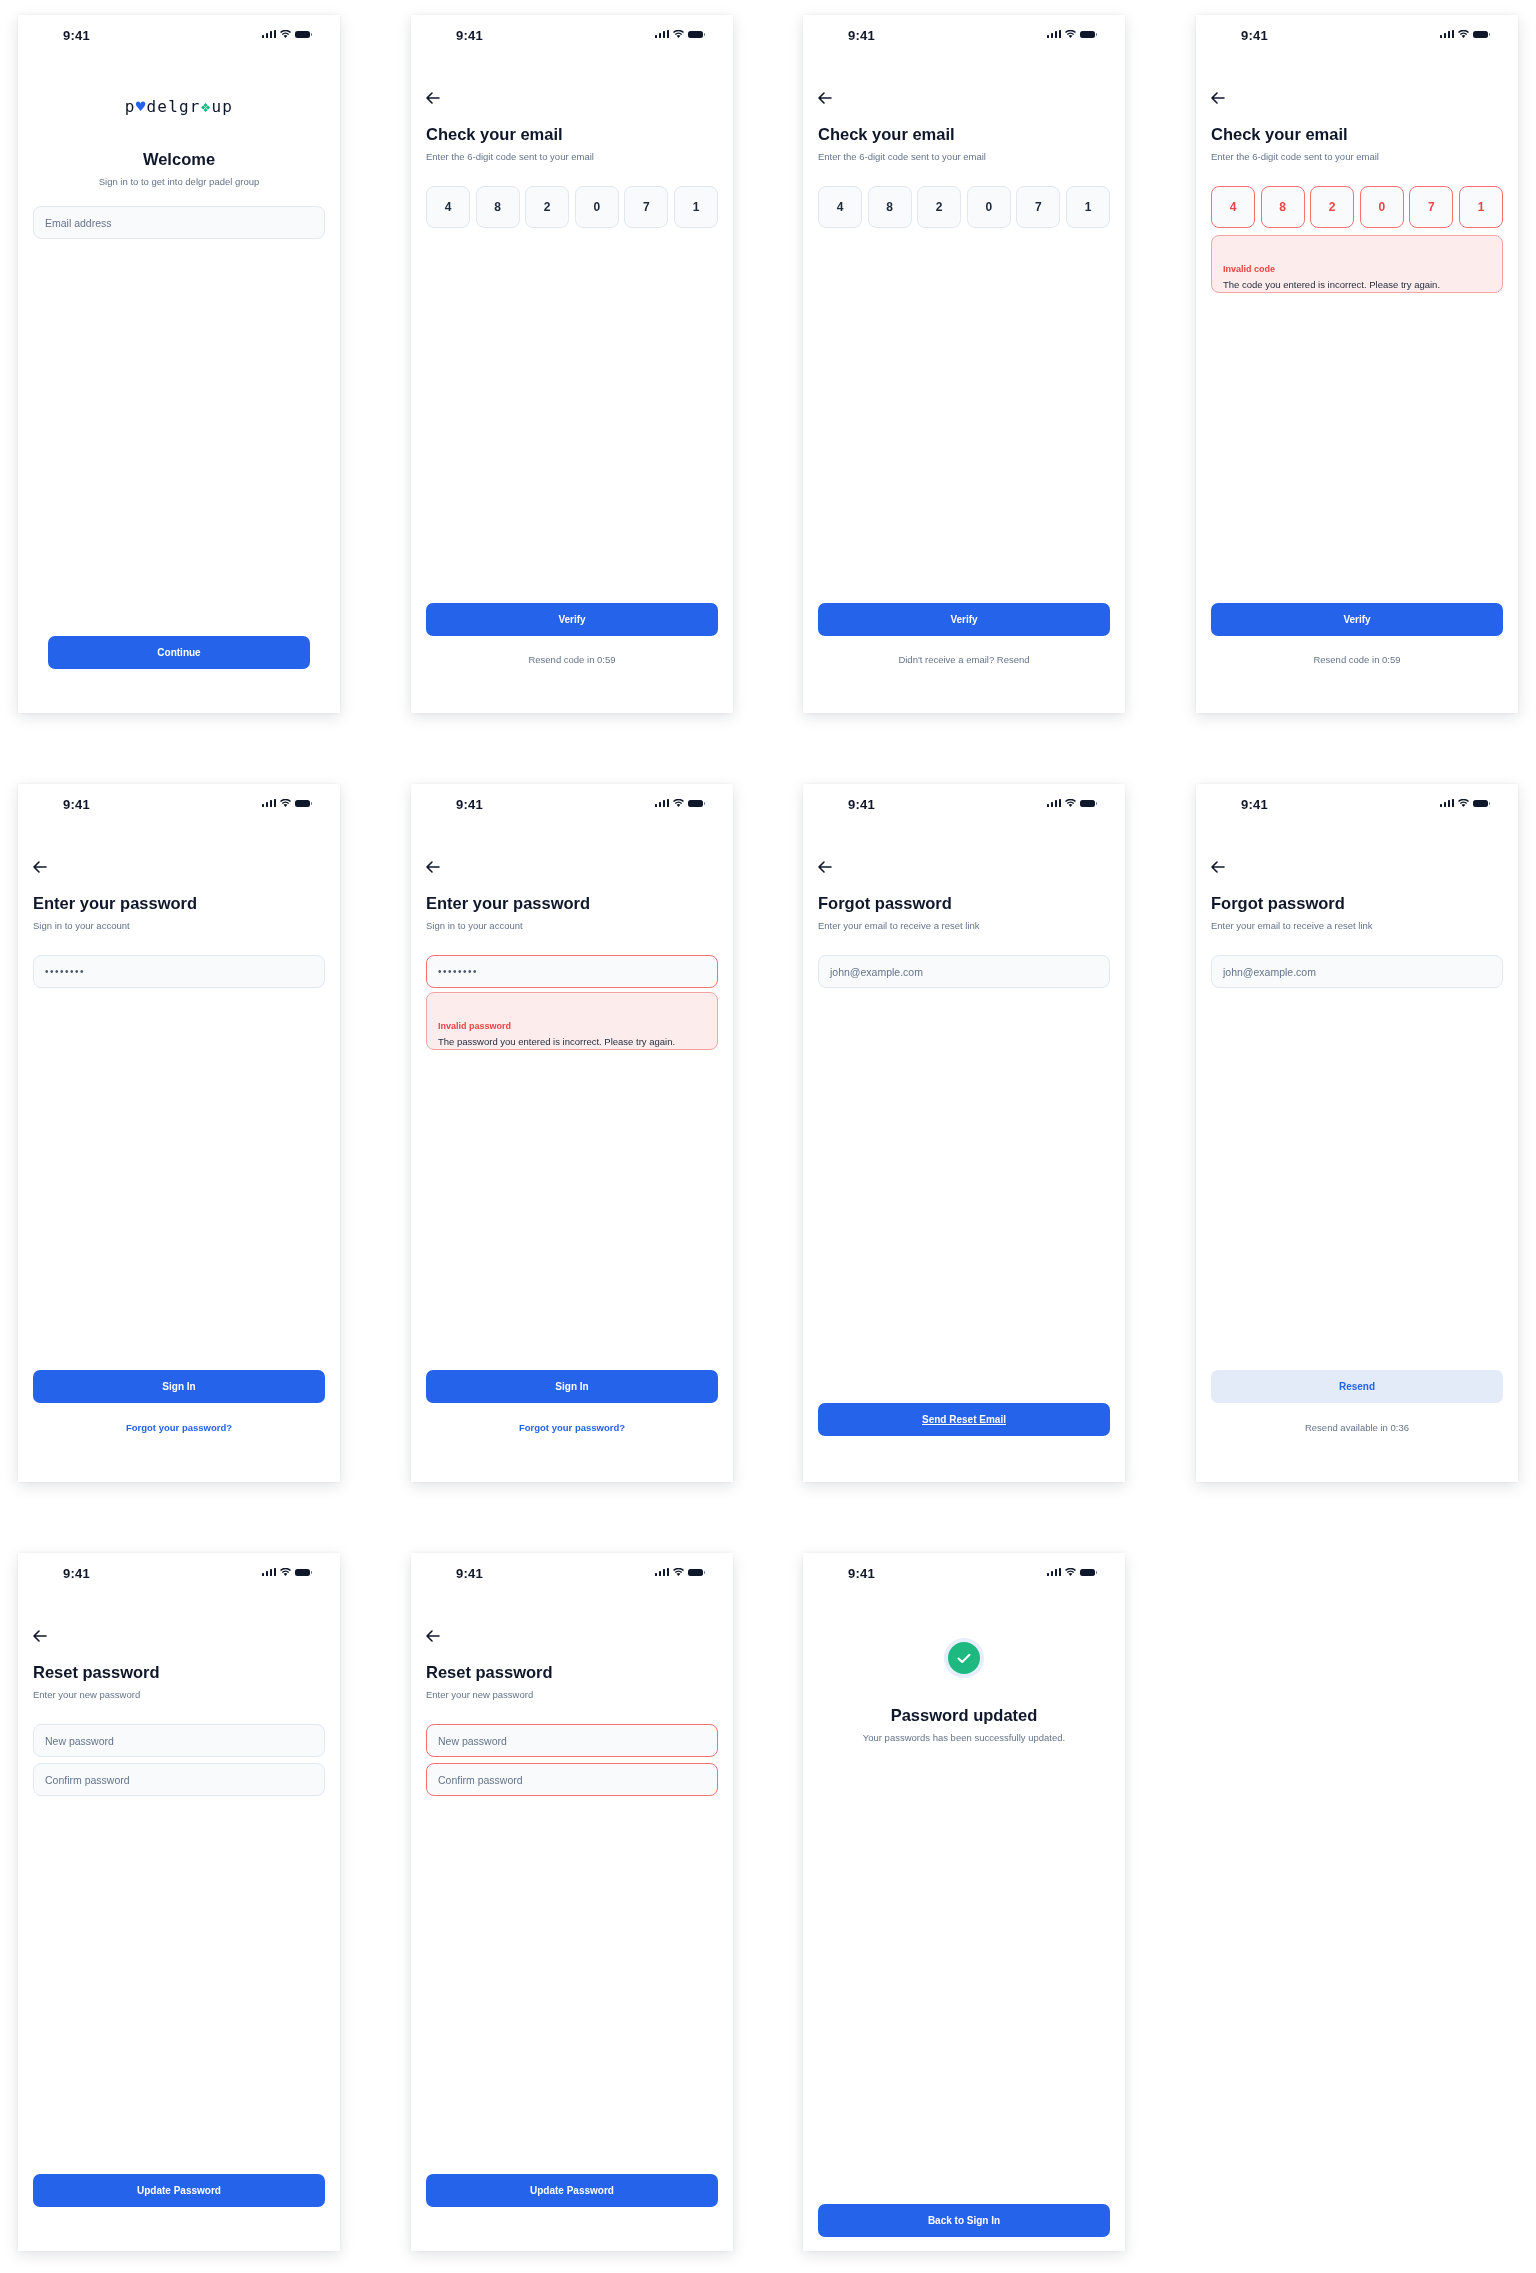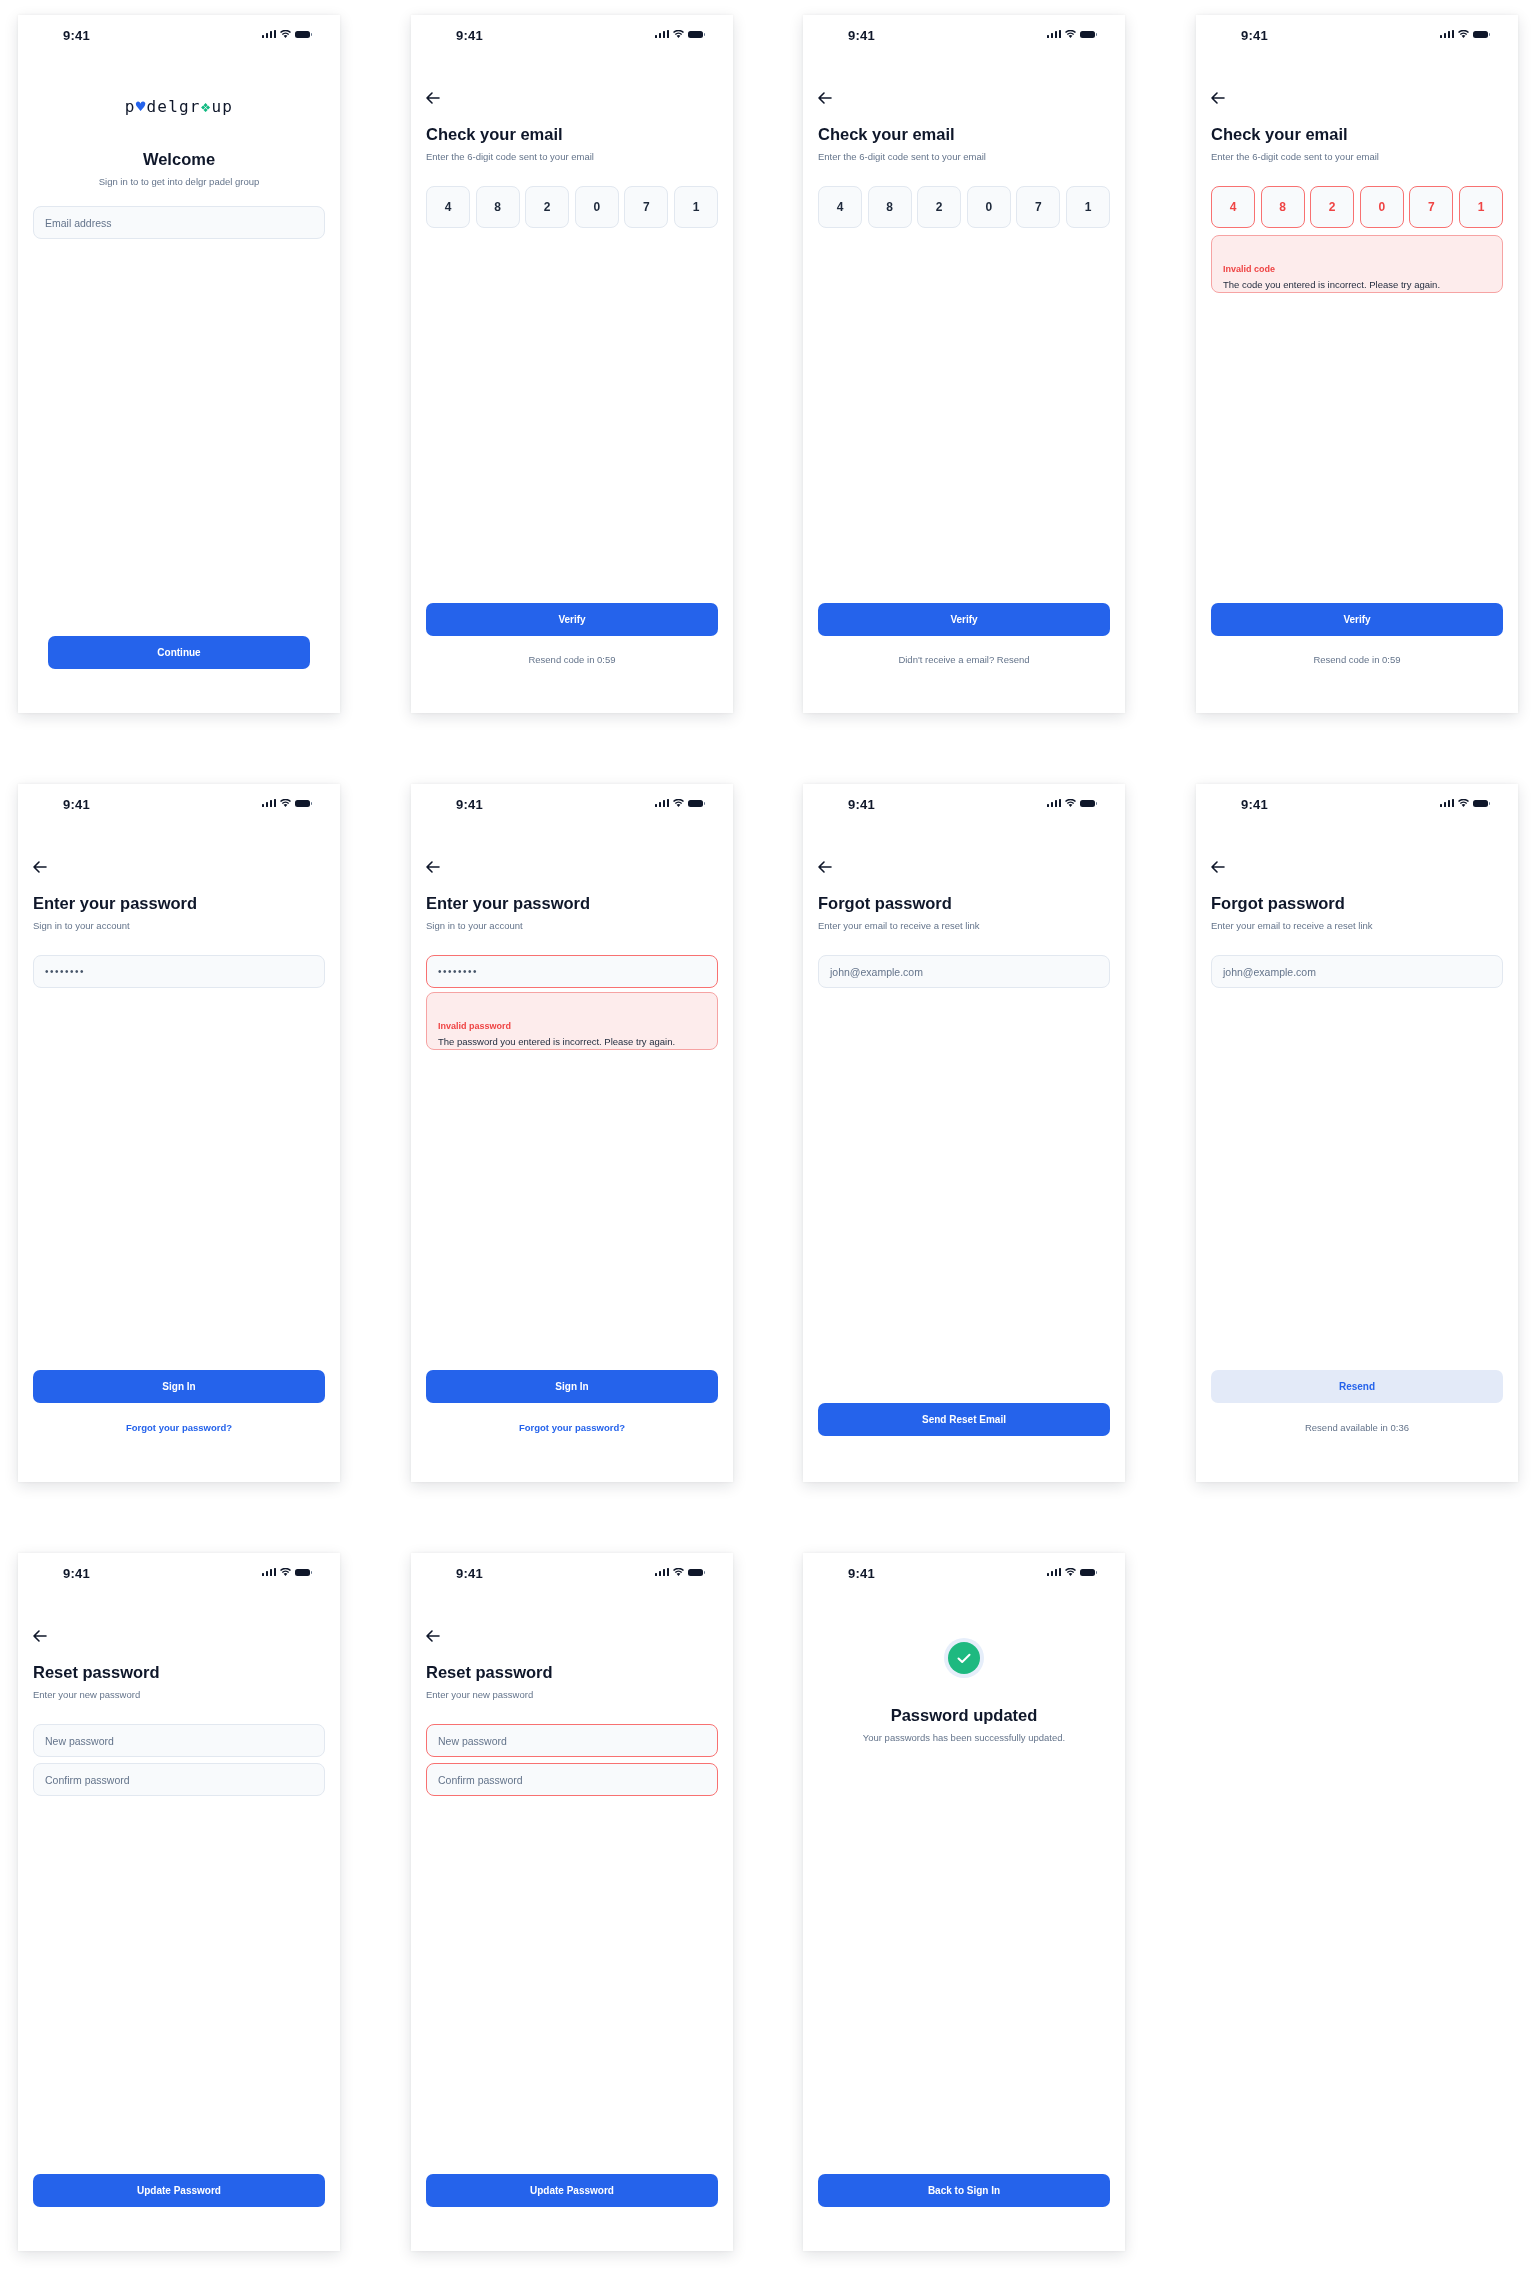--- a/index.html
+++ b/index.html
@@ -288,21 +288,21 @@
     </div>
   </div>
   <svg class="back" viewBox="0 0 16 14">
       <path d="M14 7 H2 M7 2 L2 7 L7 12" fill="none" stroke="#0f172a" stroke-width="1.6" stroke-linecap="round" stroke-linejoin="round"></path>
     </svg>
   <div class="title">Forgot password</div>
   <div class="subtitle">Enter your email to receive a reset link</div>
   <div class="field" style="top:171px;">
       <span>john@example.com</span>
     </div>
-  <div class="btn" style="top:619px;">Send Reset Email</div>
+  <div class="btn" style="top:619px;text-decoration:underline;">Send Reset Email</div>
 </div>
 
 <div class="phone" style="left:1196px; top:784px;">
   <div class="statusbar">
     <span class="time">9:41</span>
     <div class="sb-icons">
       <div class="signal">
           <span style="height:3px"></span>
           <span style="height:5px"></span>
           <span style="height:7px"></span>
@@ -412,14 +412,14 @@
   </div>
   <div class="success-icon">
     <div class="inner">
         <svg width="14" height="11" viewBox="0 0 14 11">
           <path d="M1.5 5.5 L5.2 9 L12.5 1.8" fill="none" stroke="#ffffff" stroke-width="2" stroke-linecap="round" stroke-linejoin="round"></path>
         </svg>
       </div>
   </div>
   <div class="title" style="left:0; right:0; text-align:center; top:153px;">Password updated</div>
   <div class="subtitle" style="left:0; right:0; text-align:center; top:179px;">Your passwords has been successfully updated.</div>
-  <div class="btn" style="top:621px;text-align:right;">Back to Sign In</div>
+  <div class="btn" style="top:651px;text-align:right;">Back to Sign In</div>
 </div>
 
 </body></html>

